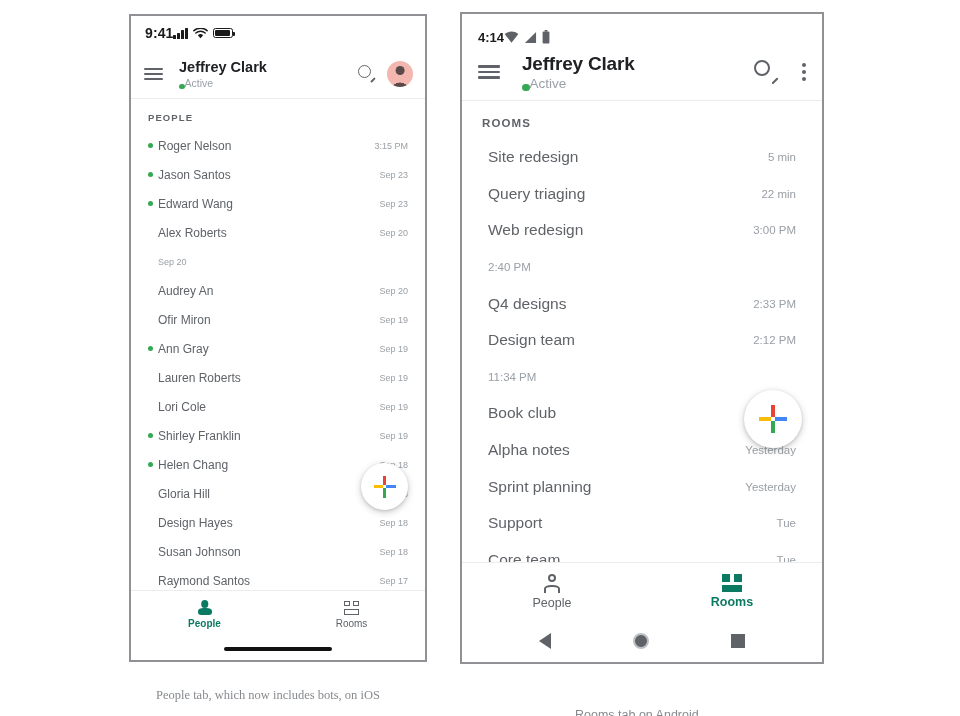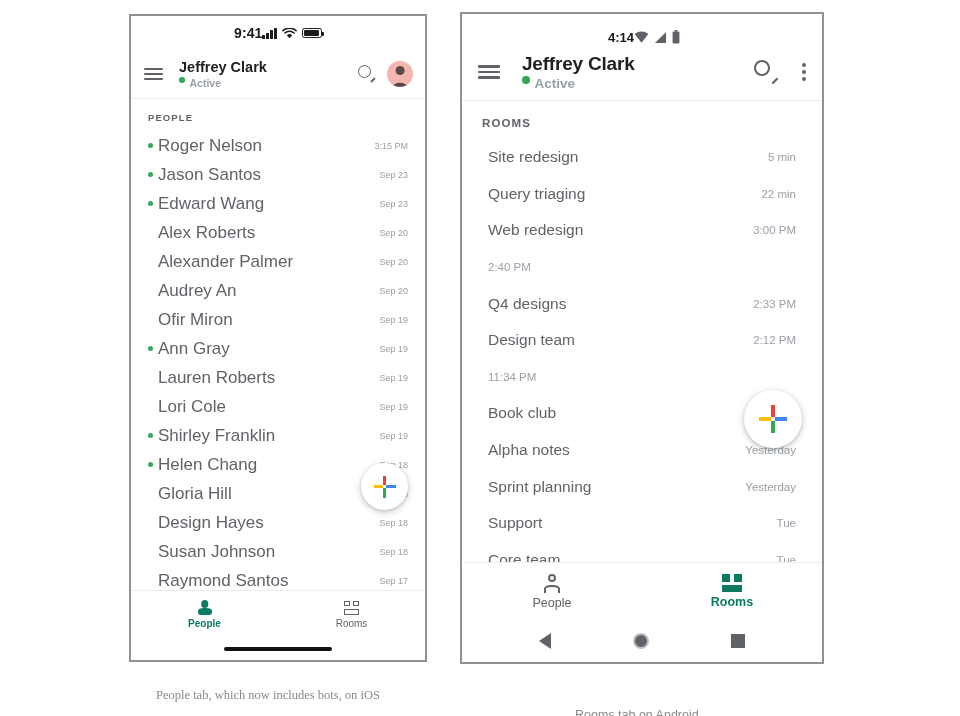--- a/index.html
+++ b/index.html
@@ -18,21 +18,21 @@
     border: 2px solid #8f9194;
     overflow: hidden;
   }
   #ios-phone   { left: 129px; top: 14px; width: 298px; height: 648px; }
   #android-phone { left: 460px; top: 12px; width: 364px; height: 652px; }
 
   .screen { position: relative; width: 100%; height: 100%; background: #fff; display: flex; flex-direction: column; }
 
   
   .statusbar {
-    display: flex; align-items: center; justify-content: center;
+    display: flex; align-items: center; justify-content: flex-start;
     padding: 0 14px;
     flex: 0 0 auto;
   }
   #ios-status { height: 34px; }
   #android-status { height: 30px; padding: 16px 12px 0 16px; }
   .clock { font-weight: bold; color: #1b1b1b; }
   #ios-status .clock { font-size: 14px; letter-spacing: .1px; }
   #android-status .clock { font-size: 13px; }
   .status-icons { display: flex; align-items: center; gap: 5px; }
 
@@ -55,21 +55,21 @@
   .hamburger { display:flex; flex-direction:column; justify-content:center; gap:3px; cursor:pointer; }
   .hamburger span { display:block; background:#5f6368; border-radius:1px; }
   #ios-appbar .hamburger span { width:19px; height:1.8px; }
   #android-appbar .hamburger span { width:22px; height:2.4px; background:#5f6368; }
 
   .title-wrap { flex: 1 1 auto; margin-left: 16px; }
   #android-appbar .title-wrap { margin-left: 22px; }
   .title-name { font-weight: bold; color: #202124; line-height: 1.15; }
   #ios-appbar .title-name { font-size: 14.5px; }
   #android-appbar .title-name { font-size: 19px; letter-spacing: -.2px; }
-  .presence { display:flex; align-items:flex-start; gap:5px; margin-top:2px;font-weight:bold; }
+  .presence { display:flex; align-items:flex-end; margin-top:2px; }
   .presence .dot { border-radius:50%; background:#34a853; display:block; }
   #ios-appbar .presence .dot { width:5.5px; height:5.5px; }
   #android-appbar .presence .dot { width:7.5px; height:7.5px; }
   .presence .txt { color:#9aa0a6; }
   #ios-appbar .presence .txt { font-size: 10.5px; }
   #android-appbar .presence .txt { font-size: 13.5px; }
 
   .bar-actions { display:flex; align-items:center; }
   #ios-appbar .bar-actions { gap: 11px; }
   #android-appbar .bar-actions { gap: 22px; }
@@ -104,21 +104,21 @@
   #ios-section { font-size: 9.5px; padding: 13px 0 8px 17px; }
   #android-section { font-size: 11.5px; padding: 16px 0 10px 20px; }
 
   
   .list { flex: 1 1 auto; overflow: hidden; position: relative; }
   .row { display:flex; align-items:center; cursor:pointer; }
   .row .label { flex: 1 1 auto; color:#5f6368; white-space:nowrap; overflow:hidden; }
   .row .meta { color:#9aa0a6; flex:0 0 auto; }
 
   #ios-list .row { height: 29px; padding: 0 17px 0 17px; }
-  #ios-list .row .label { font-size: 17px; }
+  #ios-list .row .label { font-size: 12px; }
   #ios-list .row .meta { font-size: 9px; }
   .unread-dot { width:5px; height:5px; border-radius:50%; background:#34a853; flex:0 0 auto; margin-right:5px; }
   .unread-spacer { width:10px; flex:0 0 auto; }
 
   #android-list .row { height: 36.6px; padding: 0 26px; }
   #android-list .row .label { font-size: 15.5px; }
   #android-list .row .meta { font-size: 11.5px; }
 
   
   .fab {
@@ -255,21 +255,20 @@
             <span class="label">Edward Wang</span>
             <span class="meta">Sep 23</span>
           </div>
           <div class="row">
             <span class="unread-spacer"></span>
             <span class="label">Alex Roberts</span>
             <span class="meta">Sep 20</span>
           </div>
           <div class="row">
             <span class="unread-spacer"></span>
-            <span class="label">Alexander Palmer</span>
             <span class="meta">Sep 20</span>
           </div>
           <div class="row">
             <span class="unread-spacer"></span>
             <span class="label">Audrey An</span>
             <span class="meta">Sep 20</span>
           </div>
           <div class="row">
             <span class="unread-spacer"></span>
             <span class="label">Ofir Miron</span>

